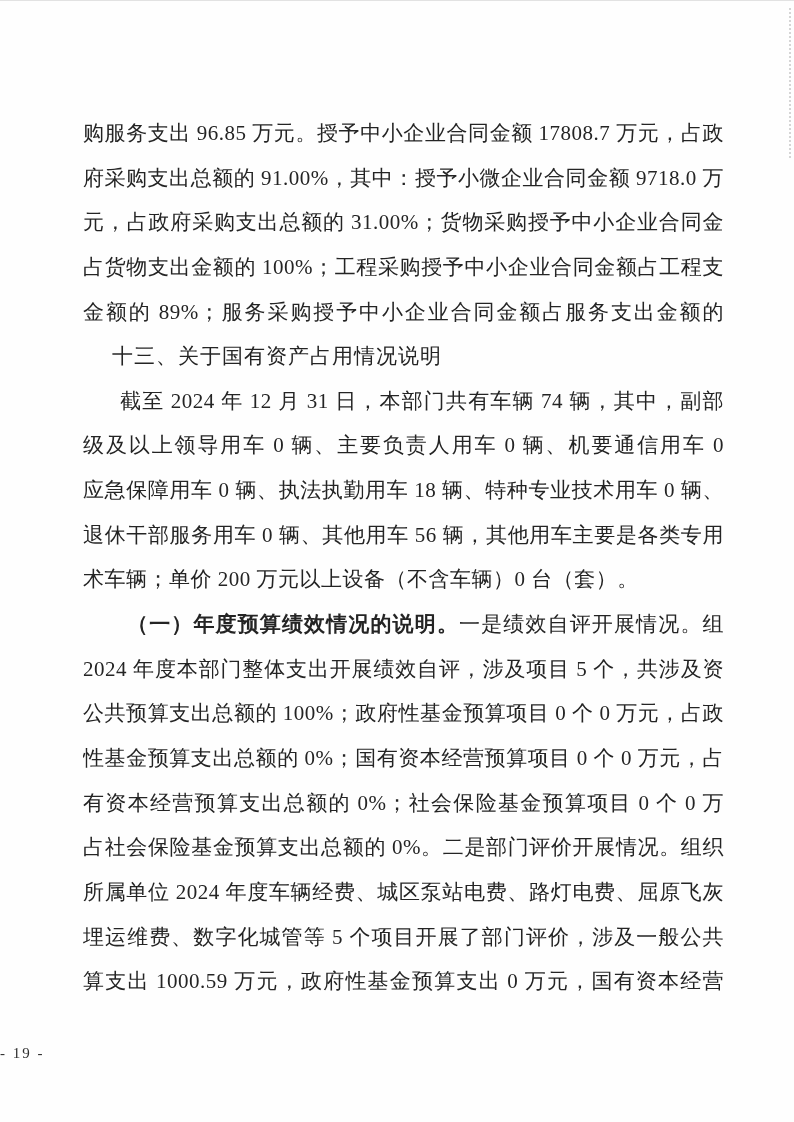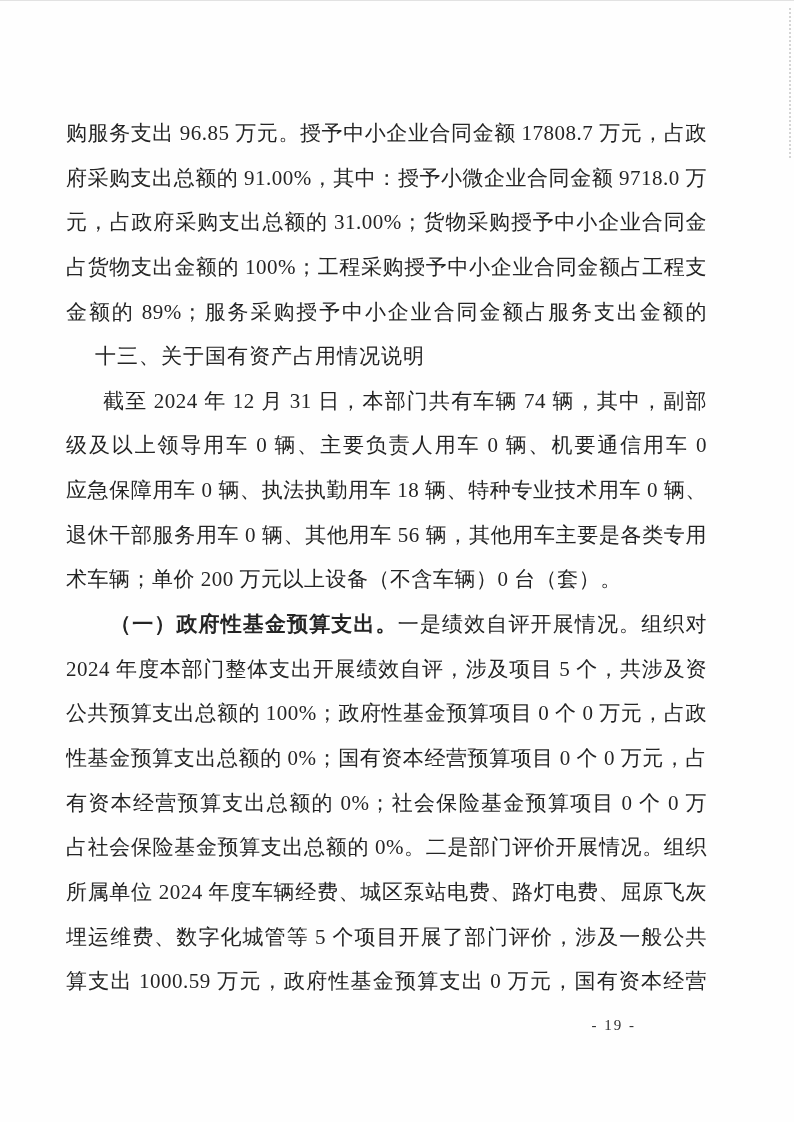--- a/index.html
+++ b/index.html
@@ -27,21 +27,21 @@
     position: absolute;
     top: 8px;
     right: 3px;
     width: 0;
     height: 150px;
     border-right: 2px dotted #cccccc;
     opacity: 0.8;
   }
   .content {
     position: absolute;
-    left: 66px;
+    left: 83px;
     top: 111px;
     width: 641px;
     font-size: 21px;
   }
   .ln {
     height: 44.65px;
     line-height: 44.65px;
     overflow: hidden;
     margin: 0;
     font-size: 21px;
@@ -56,23 +56,23 @@
     font-weight: normal;
     text-indent: 29px;
     letter-spacing: 1px;
   }
   .ind-p  { text-indent: 37px; }
   .ind-sub{ text-indent: 44px; }
   .b { font-weight: bold; }
   .footer {
     position: absolute;
     left: 0;
-    top: 1016px;
+    top: 1044px;
     width: 636px;
-    text-align: right;
+    text-align: left;
   }
   .pageno {
     font-size: 15px;
     color: #2e2e2e;
     letter-spacing: 2px;
     font-family: "Liberation Serif", "DejaVu Serif", serif;
   }
 </style>
 </head>
 <body>
@@ -90,21 +90,21 @@
     <div class="ln j">金额的 89%；服务采购授予中小企业合同金额占服务支出金额的 81%。</div>
 
     <h2 class="ln h">十三、关于国有资产占用情况说明</h2>
     <div class="ln j ind-p">截至 2024 年 12 月 31 日，本部门共有车辆 74 辆，其中，副部（省）</div>
     <div class="ln j">级及以上领导用车 0 辆、主要负责人用车 0 辆、机要通信用车 0 辆、</div>
     <div class="ln j">应急保障用车 0 辆、执法执勤用车 18 辆、特种专业技术用车 0 辆、离</div>
     <div class="ln j">退休干部服务用车 0 辆、其他用车 56 辆，其他用车主要是各类专用技</div>
     <div class="ln">术车辆；单价 200 万元以上设备（不含车辆）0 台（套）。</div>
 
     <div class="ln j ind-sub">
-      <span class="b">（一）政府性基金预算支出。</span><span>一是绩效自评开展情况。组织对</span>
+      <span class="b">（一）年度预算绩效情况的说明。</span><span>一是绩效自评开展情况。组织对</span>
     </div>
     <div class="ln j">2024 年度本部门整体支出开展绩效自评，涉及项目 5 个，共涉及资金</div>
     <div class="ln j">公共预算支出总额的 100%；政府性基金预算项目 0 个 0 万元，占政府</div>
     <div class="ln j">性基金预算支出总额的 0%；国有资本经营预算项目 0 个 0 万元，占国</div>
     <div class="ln j">有资本经营预算支出总额的 0%；社会保险基金预算项目 0 个 0 万元，</div>
     <div class="ln j">占社会保险基金预算支出总额的 0%。二是部门评价开展情况。组织对</div>
     <div class="ln j">所属单位 2024 年度车辆经费、城区泵站电费、路灯电费、屈原飞灰填</div>
     <div class="ln j">埋运维费、数字化城管等 5 个项目开展了部门评价，涉及一般公共预</div>
     <div class="ln j">算支出 1000.59 万元，政府性基金预算支出 0 万元，国有资本经营预</div>
   </main>

